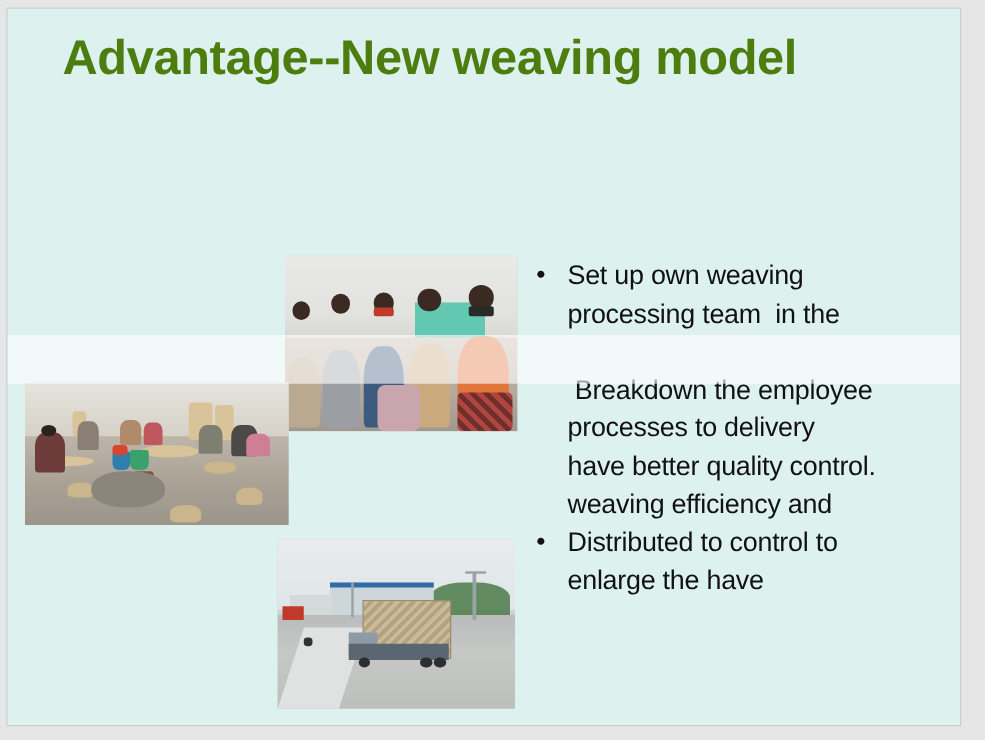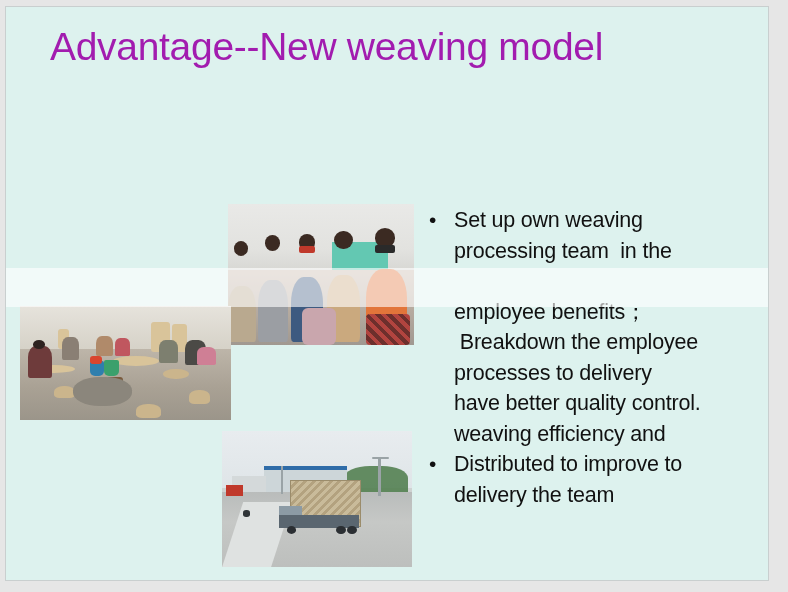--- a/index.html
+++ b/index.html
@@ -34,23 +34,23 @@
     overflow: hidden;
   }
 
   
   #slide-title {
     position: absolute;
     left: 44px;  top: 16px;
     width: 700px;
     font-size: 39px;
     line-height: 48px;
-    color: #a21caf;
+    color: #4d7c0f;
     white-space: nowrap;
-    font-weight: 400;
+    font-weight: 700;
     letter-spacing: -0.3px;
   }
 
   
   #intro-paragraph {
     position: absolute;
     left: 36px;  top: 86px;
     width: 680px;
     font-size: 19.5px;
     line-height: 31px;
@@ -310,31 +310,30 @@
       <div class="lamp" style="left:11%; top:58%; width:4%; height:5%; background:#2f3437; border-radius:40%;"></div>
     </div>
 
     <div id="bullet-list">
 
       <div class="bullet-item">
         <span class="bullet-dot">•</span>
         <span class="bullet-line">Set up own weaving</span>
         <span class="bullet-line">processing team  in the</span>
         <span class="bullet-line">&nbsp;</span>
-        <span class="bullet-line">employee benefits；</span>
         <span class="bullet-line"> Breakdown the employee</span>
         <span class="bullet-line">processes to delivery</span>
         <span class="bullet-line">have better quality control.</span>
         <span class="bullet-line">weaving efficiency and</span>
       </div>
 
       <div class="bullet-item">
         <span class="bullet-dot">•</span>
-        <span class="bullet-line">Distributed to improve to</span>
-        <span class="bullet-line">delivery the team</span>
+        <span class="bullet-line">Distributed to control to</span>
+        <span class="bullet-line">enlarge the have</span>
       </div>
 
     </div>
 
     <div id="watermark-band"></div>
 
   </div>
 </div>
 
 </body></html>

